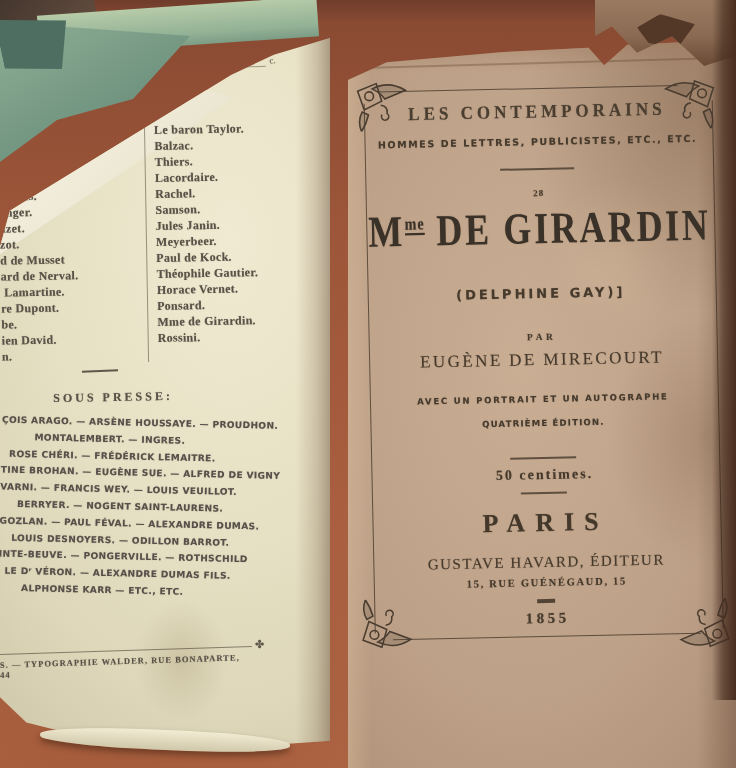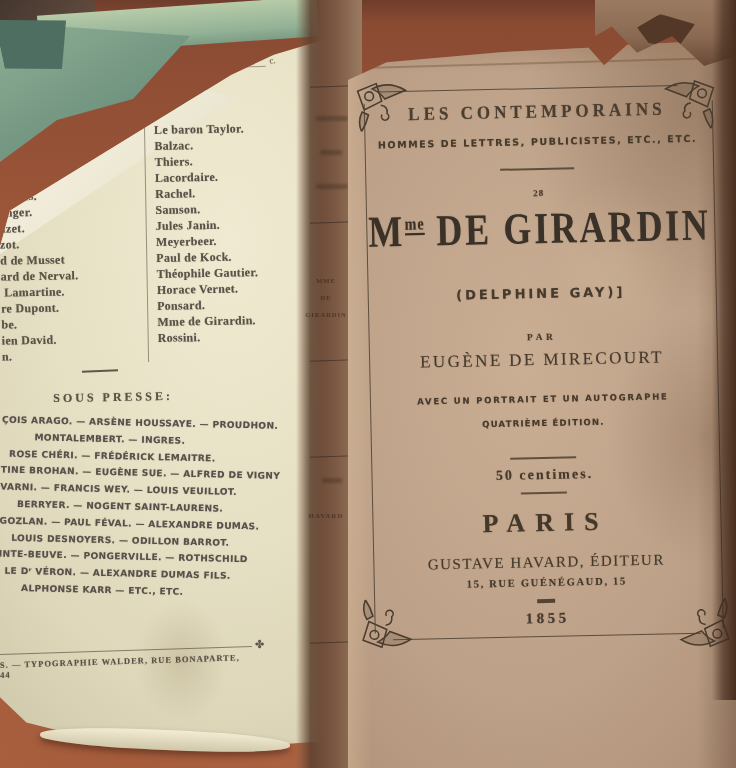--- a/index.html
+++ b/index.html
@@ -199,37 +199,20 @@
           <div class="li">LE Dʳ VÉRON. — ALEXANDRE DUMAS FILS.</div>
           <div class="li">ALPHONSE KARR — ETC., ETC.</div>
         </div>
       <div class="lp-footer-rule"></div>
       <div class="lp-footer-orn">✤</div>
       <div class="lp-footer">S. — TYPOGRAPHIE WALDER, RUE BONAPARTE, 44</div>
     </div>
   </div>
   <div class="page-edge-bottom"></div>
 
-  <div class="spine">
-    <div class="srule" style="top:86px"></div>
-    <div class="smudge" style="top:116px"></div>
-    <div class="smudge" style="top:150px;width:22px;left:24px"></div>
-    <div class="smudge" style="top:184px"></div>
-    <div class="srule" style="top:222px"></div>
-    <div class="spine-text spine-title" style="top:272px">
-        <div class="li">MME</div>
-        <div class="li">DE</div>
-        <div class="li">GIRARDIN</div>
-      </div>
-    <div class="srule" style="top:360px"></div>
-    <div class="srule" style="top:456px"></div>
-    <div class="smudge" style="top:478px;width:20px;left:26px"></div>
-    <div class="spine-text spine-pub" style="top:512px">HAVARD</div>
-    <div class="srule" style="top:642px"></div>
-  </div>
 
   <div class="right-page">
     <div class="cover-crease"></div>
     <div class="cover-inner">
       <div class="fr fr-top"></div>
       <div class="fr fr-left"></div>
       <div class="fr fr-right"></div>
       <div class="fr fr-bottom"></div>
 
       <svg class="orn orn-tl" viewBox="0 0 52 52">

